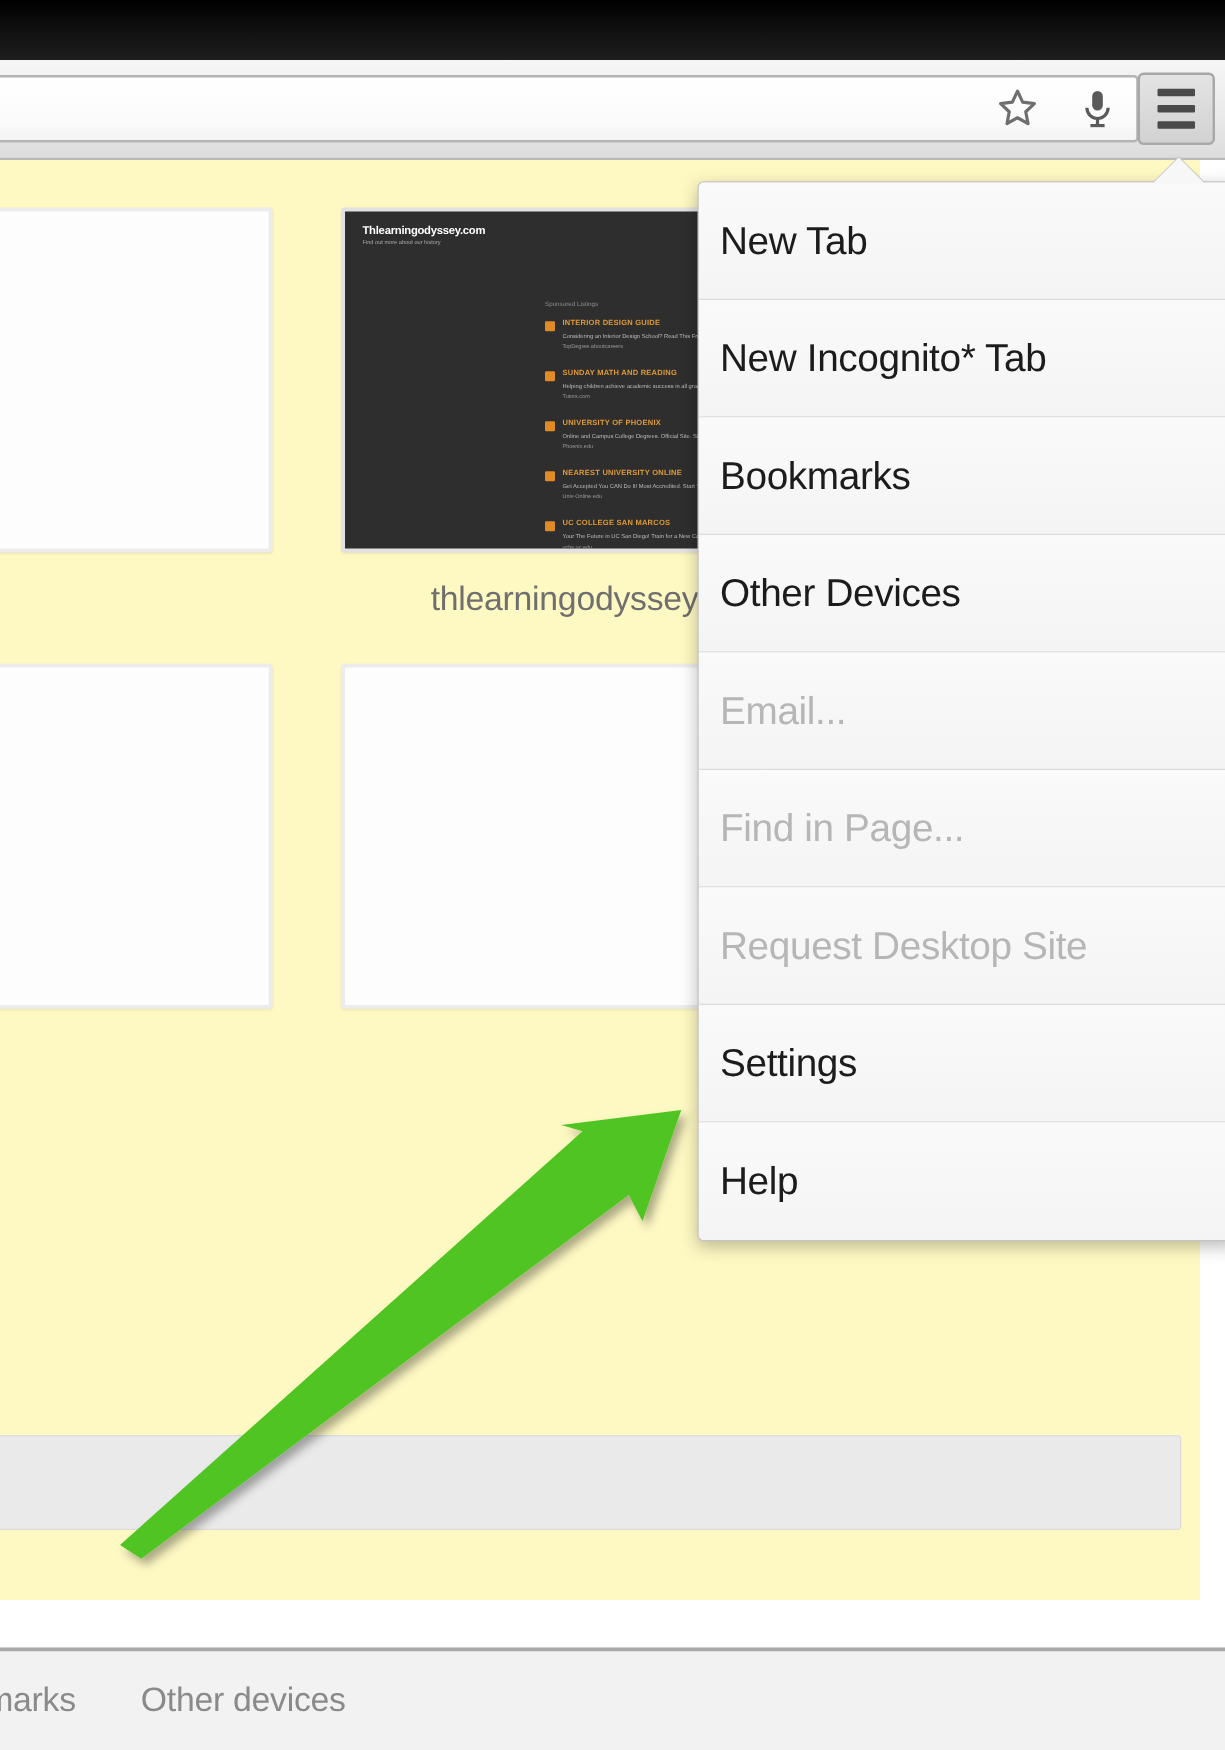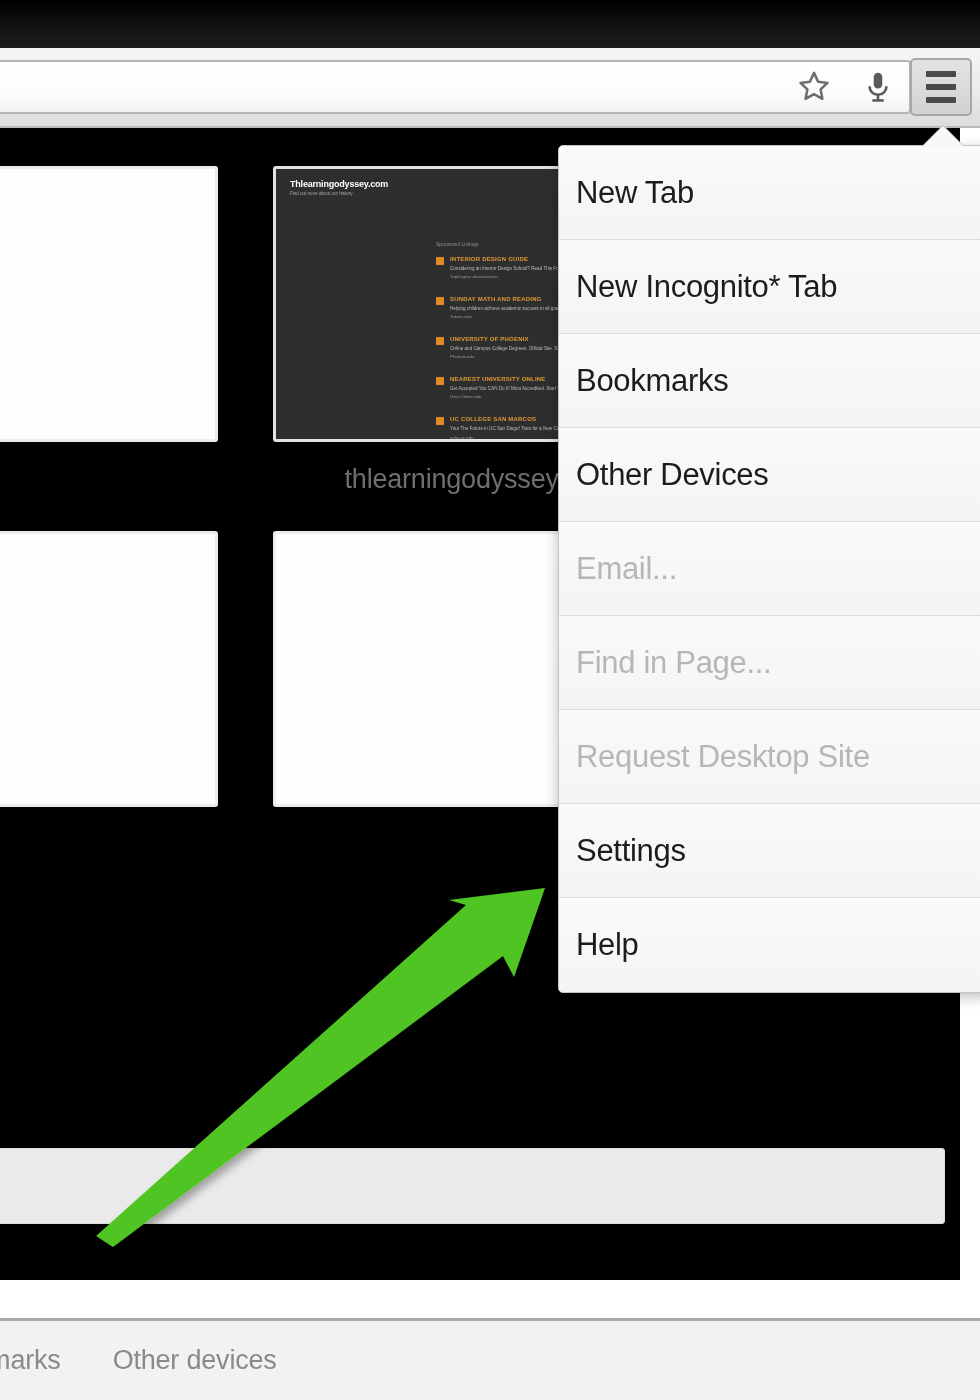--- a/index.html
+++ b/index.html
@@ -78,21 +78,21 @@
     background: #4a4a4a;
     border-radius: 1px;
   }
 
   
   .ntp {
     position: absolute;
     left: 0; top: 128px;
     width: 960px;
     height: 1152px;
-    background: #000000;
+    background: #fef9c3;
     overflow: hidden;
   }
 
   .thumb-grid {
     position: absolute;
     left: -195px; top: 38px;
     width: 1175px;
   }
   .thumb-row {
     display: flex;

